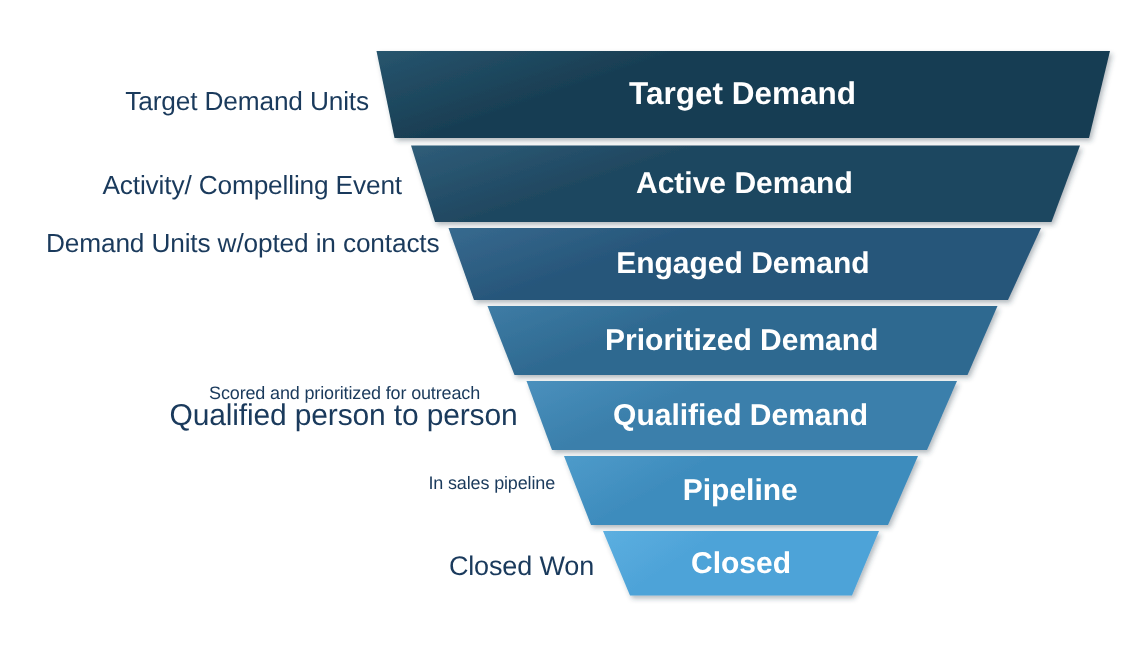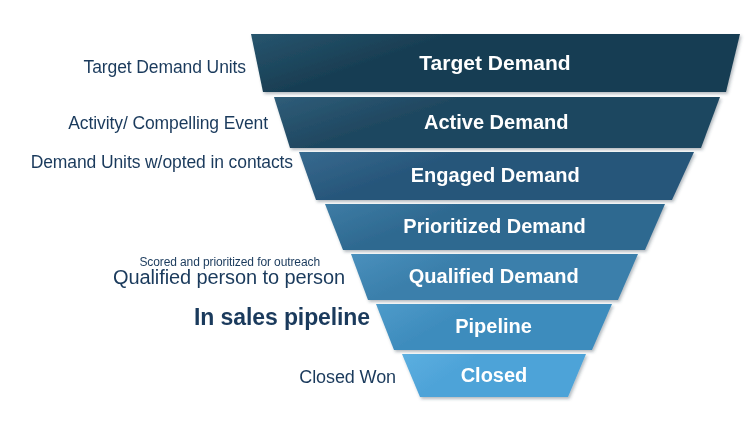--- a/index.html
+++ b/index.html
@@ -123,17 +123,17 @@
         </g>
       </g>
   </svg>
 
   <div id="side-labels-group">
       <div class="side-label" style="top: 57px; right: 510px; width: 300px; font-size: 17.5px;">Target Demand Units</div>
       <div class="side-label" style="top: 113px; right: 488px; width: 300px; font-size: 17.5px;">Activity/ Compelling Event</div>
       <div class="side-label" style="top: 152px; right: 463px; width: 300px; font-size: 17.5px;">Demand Units w/opted in contacts</div>
       <div class="side-label" style="top: 208px; right: 436px; width: 300px; font-size: 12px; margin-top: 48px;">Scored and prioritized for outreach</div>
       <div class="side-label" style="top: 266px; right: 411px; width: 300px; font-size: 20px;">Qualified person to person</div>
-      <div class="side-label" style="top: 304px; right: 386px; width: 300px; font-size: 23px; font-weight: bold;">In sales pipeline</div>
+      <div class="side-label" style="top: 316px; right: 386px; width: 300px; font-size: 12px;">In sales pipeline</div>
       <div class="side-label" style="top: 367px; right: 360px; width: 300px; font-size: 18px;">Closed Won</div>
     </div>
 
 </div>
 
 </body></html>

